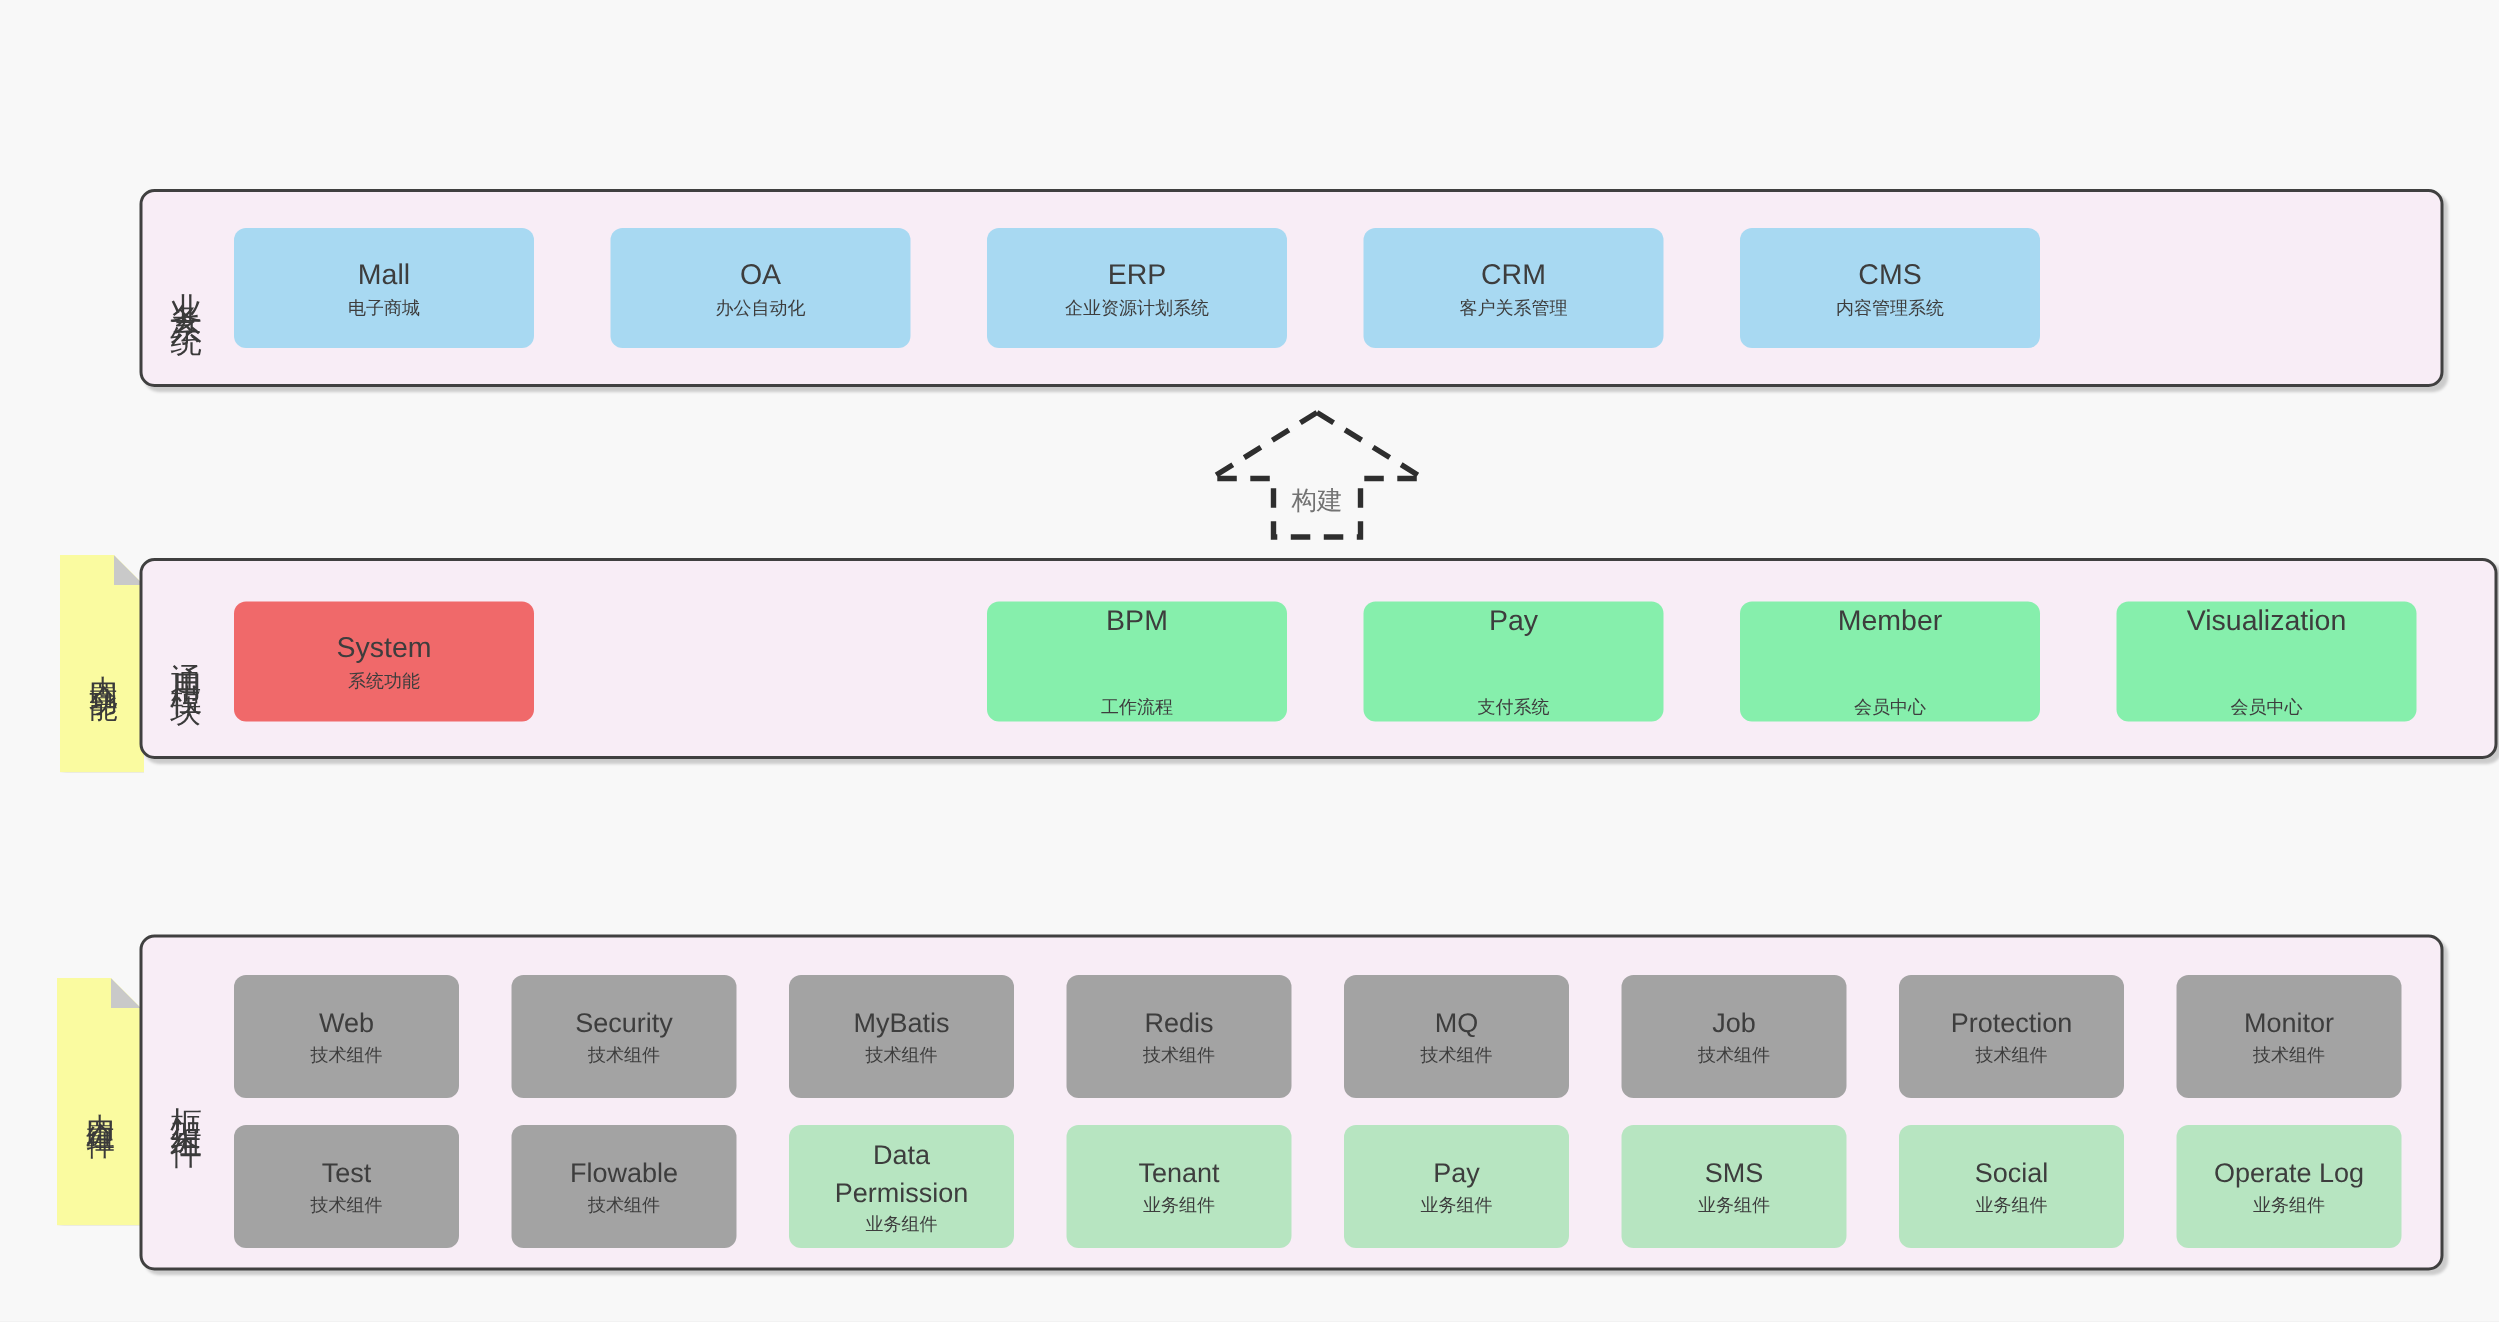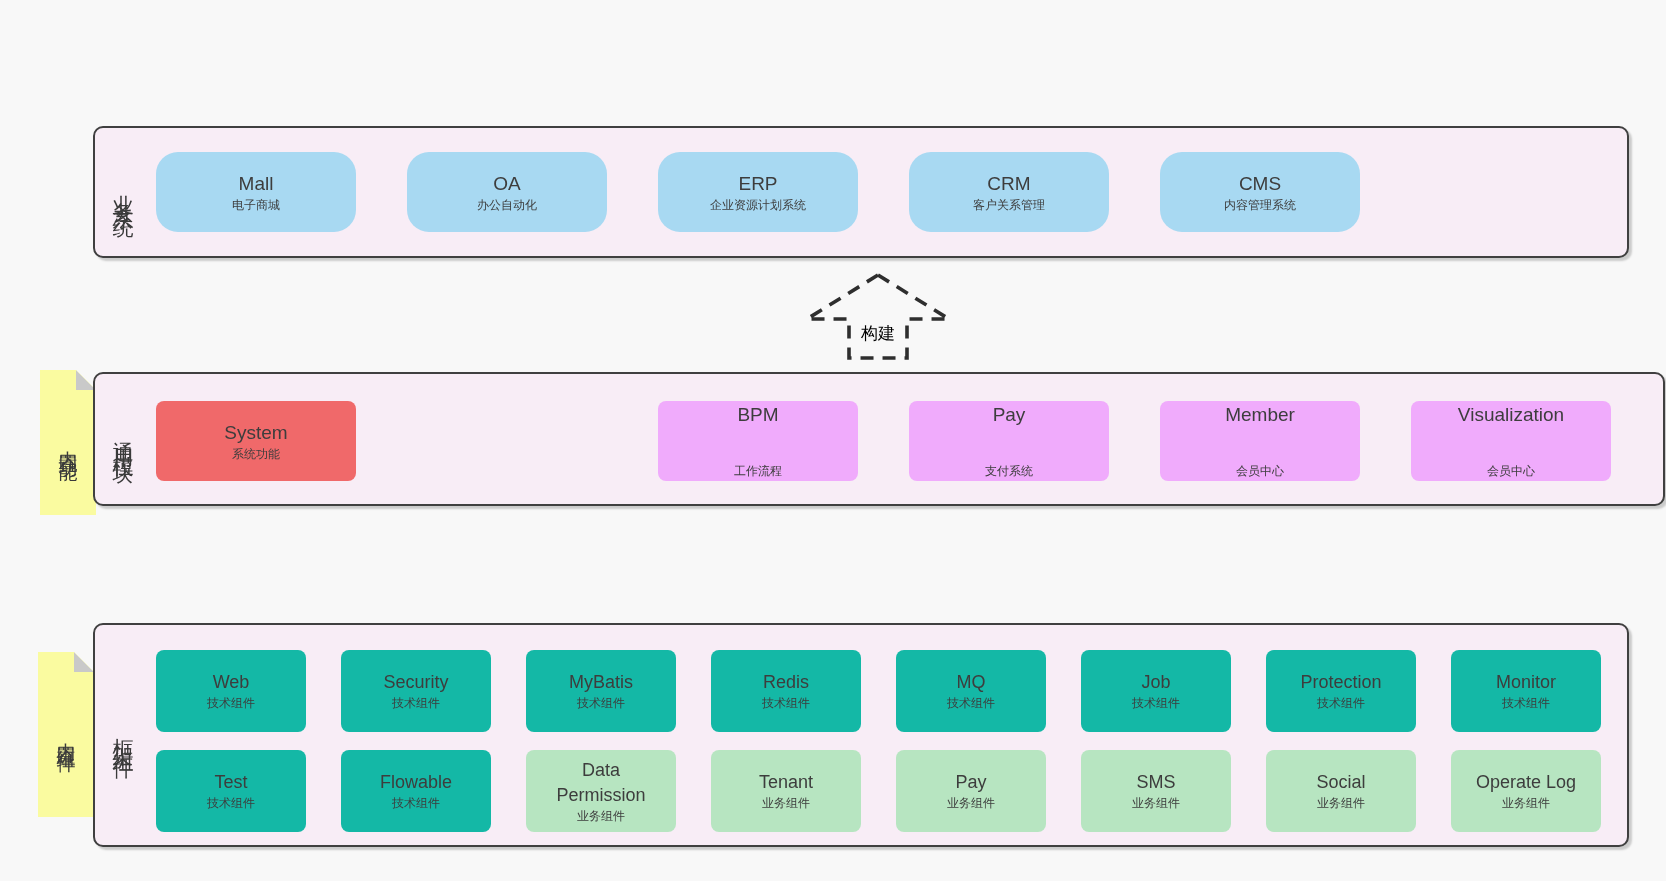--- a/index.html
+++ b/index.html
@@ -15,45 +15,45 @@
 
   .vlabel{position:absolute;left:14px;top:50%;transform:translateY(-50%);
           writing-mode:vertical-rl;text-orientation:upright;
           font-size:21px;color:#3a3a3a;letter-spacing:7px;white-space:nowrap;}
 
   .box{position:absolute;border-radius:8px;display:flex;flex-direction:column;
        align-items:center;justify-content:center;text-align:center;
        color:#3d3d3d;line-height:1.38;padding:0 4px;box-sizing:border-box;}
   .box .n{font-size:19px;}
   .box .d{font-size:12px;}
-  .blue{background:#a8d9f2;border-radius:22px;}
+  .blue{background:#a8d9f2;}
   .red{background:#f0696a;}
-  .pink{background:#f0abfc;gap:35px;}
-  .gdark{background:#14b8a6;}
+  .pink{background:#86efac;gap:35px;}
+  .gdark{background:#a3a3a3;}
   .glight{background:#b7e5c1;}
   .wide{width:200px;height:80px;}
   .small{width:150px;height:82px;}
   .small .n{font-size:18px;}
   .force-wrap .n{display:inline-block;max-width:104px;}
 
   .note{position:absolute;background:#fafba0;z-index:0;
         box-shadow:2px 2px 3px rgba(0,0,0,0.25);
         display:flex;align-items:center;justify-content:center;
         clip-path:polygon(0 0, calc(100% - 20px) 0, 100% 20px, 100% 100%, 0 100%);}
   .note .ntext{writing-mode:vertical-rl;text-orientation:upright;
         font-size:19px;color:#3a3a3a;letter-spacing:4px;white-space:nowrap;}
   .note .fold{position:absolute;top:0;right:0;width:20px;height:20px;
         background:#c9c9c9;clip-path:polygon(0 0, 100% 100%, 0 100%);}
   .note1{left:40px;top:370px;width:56px;height:145px;}
   .note2{left:38px;top:652px;width:56px;height:165px;}
 
   .arrow{position:absolute;width:150px;height:90px;z-index:2;}
   .arrow svg{position:absolute;left:0;top:0;}
   .arrow .alabel{position:absolute;left:50%;top:50px;transform:translateX(-50%);
-        background:#f8f8f8;padding:0 3px;font-size:17px;color:#000000;
+        background:#f8f8f8;padding:0 3px;font-size:17px;color:#737373;
         white-space:nowrap;}
   .arrow1{left:803px;top:272px;}
   .arrow2{left:818px;top:514px;}
 </style>
 </head>
 <body>
 
 <div id="stage">
 
   <div class="band band-business">

